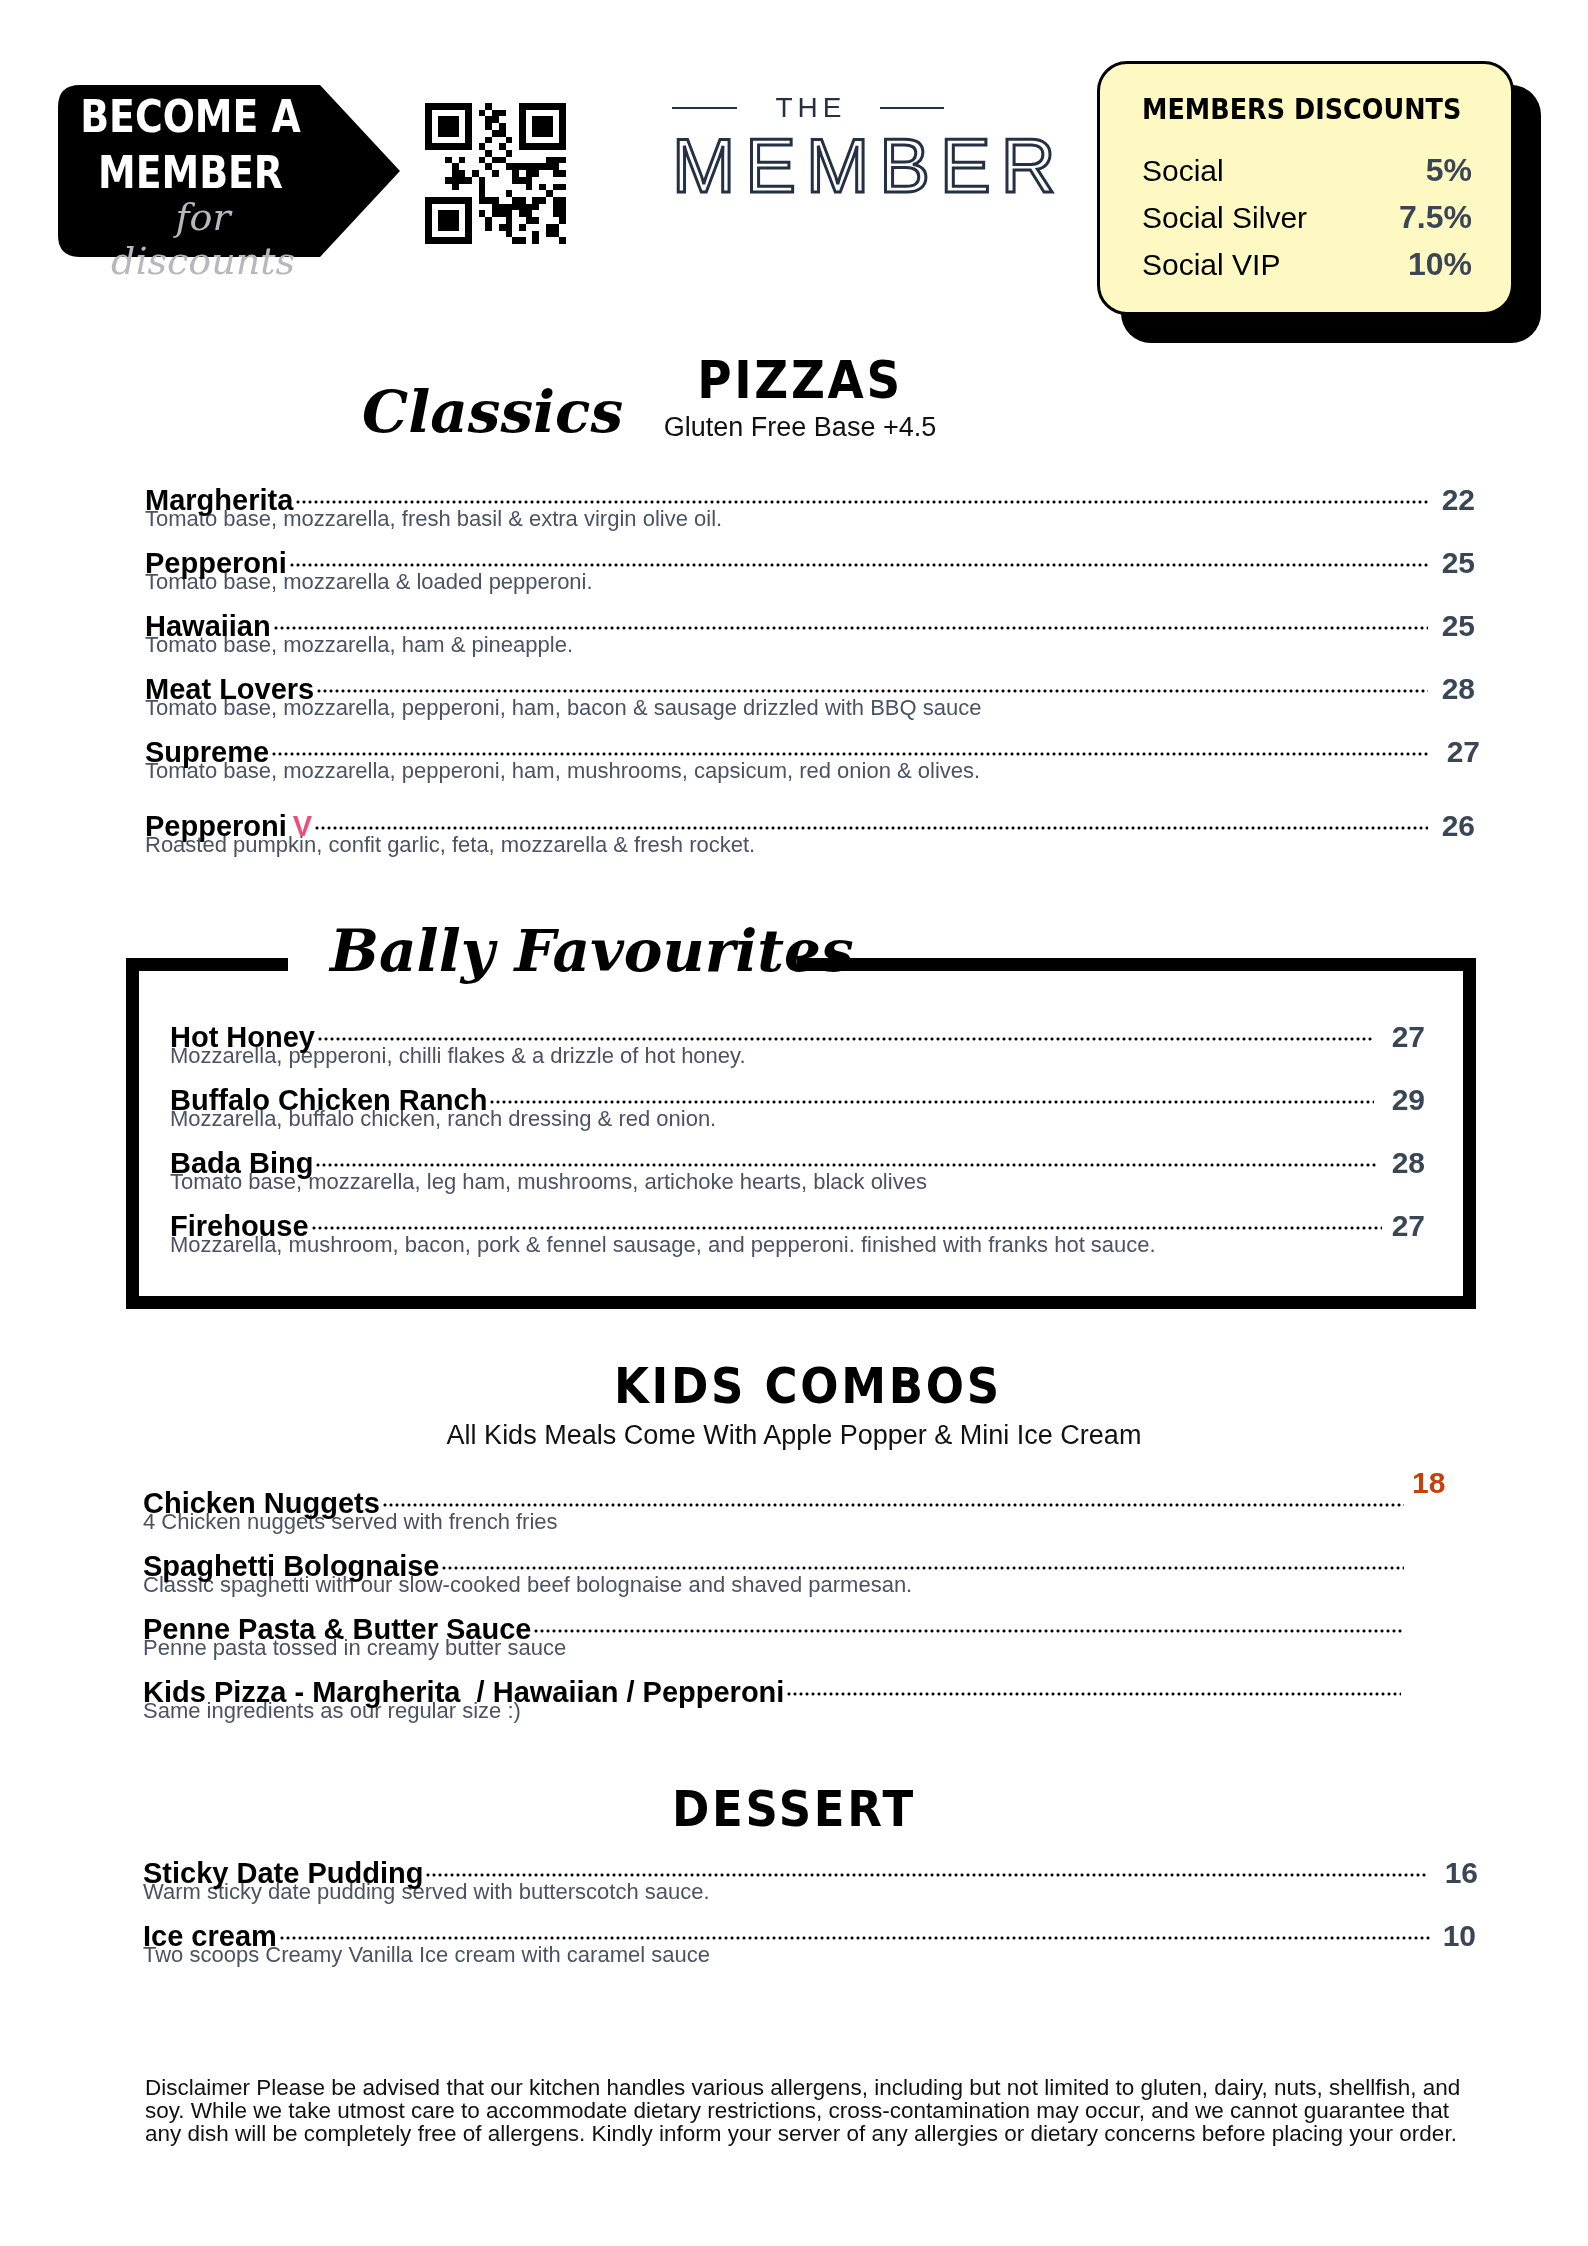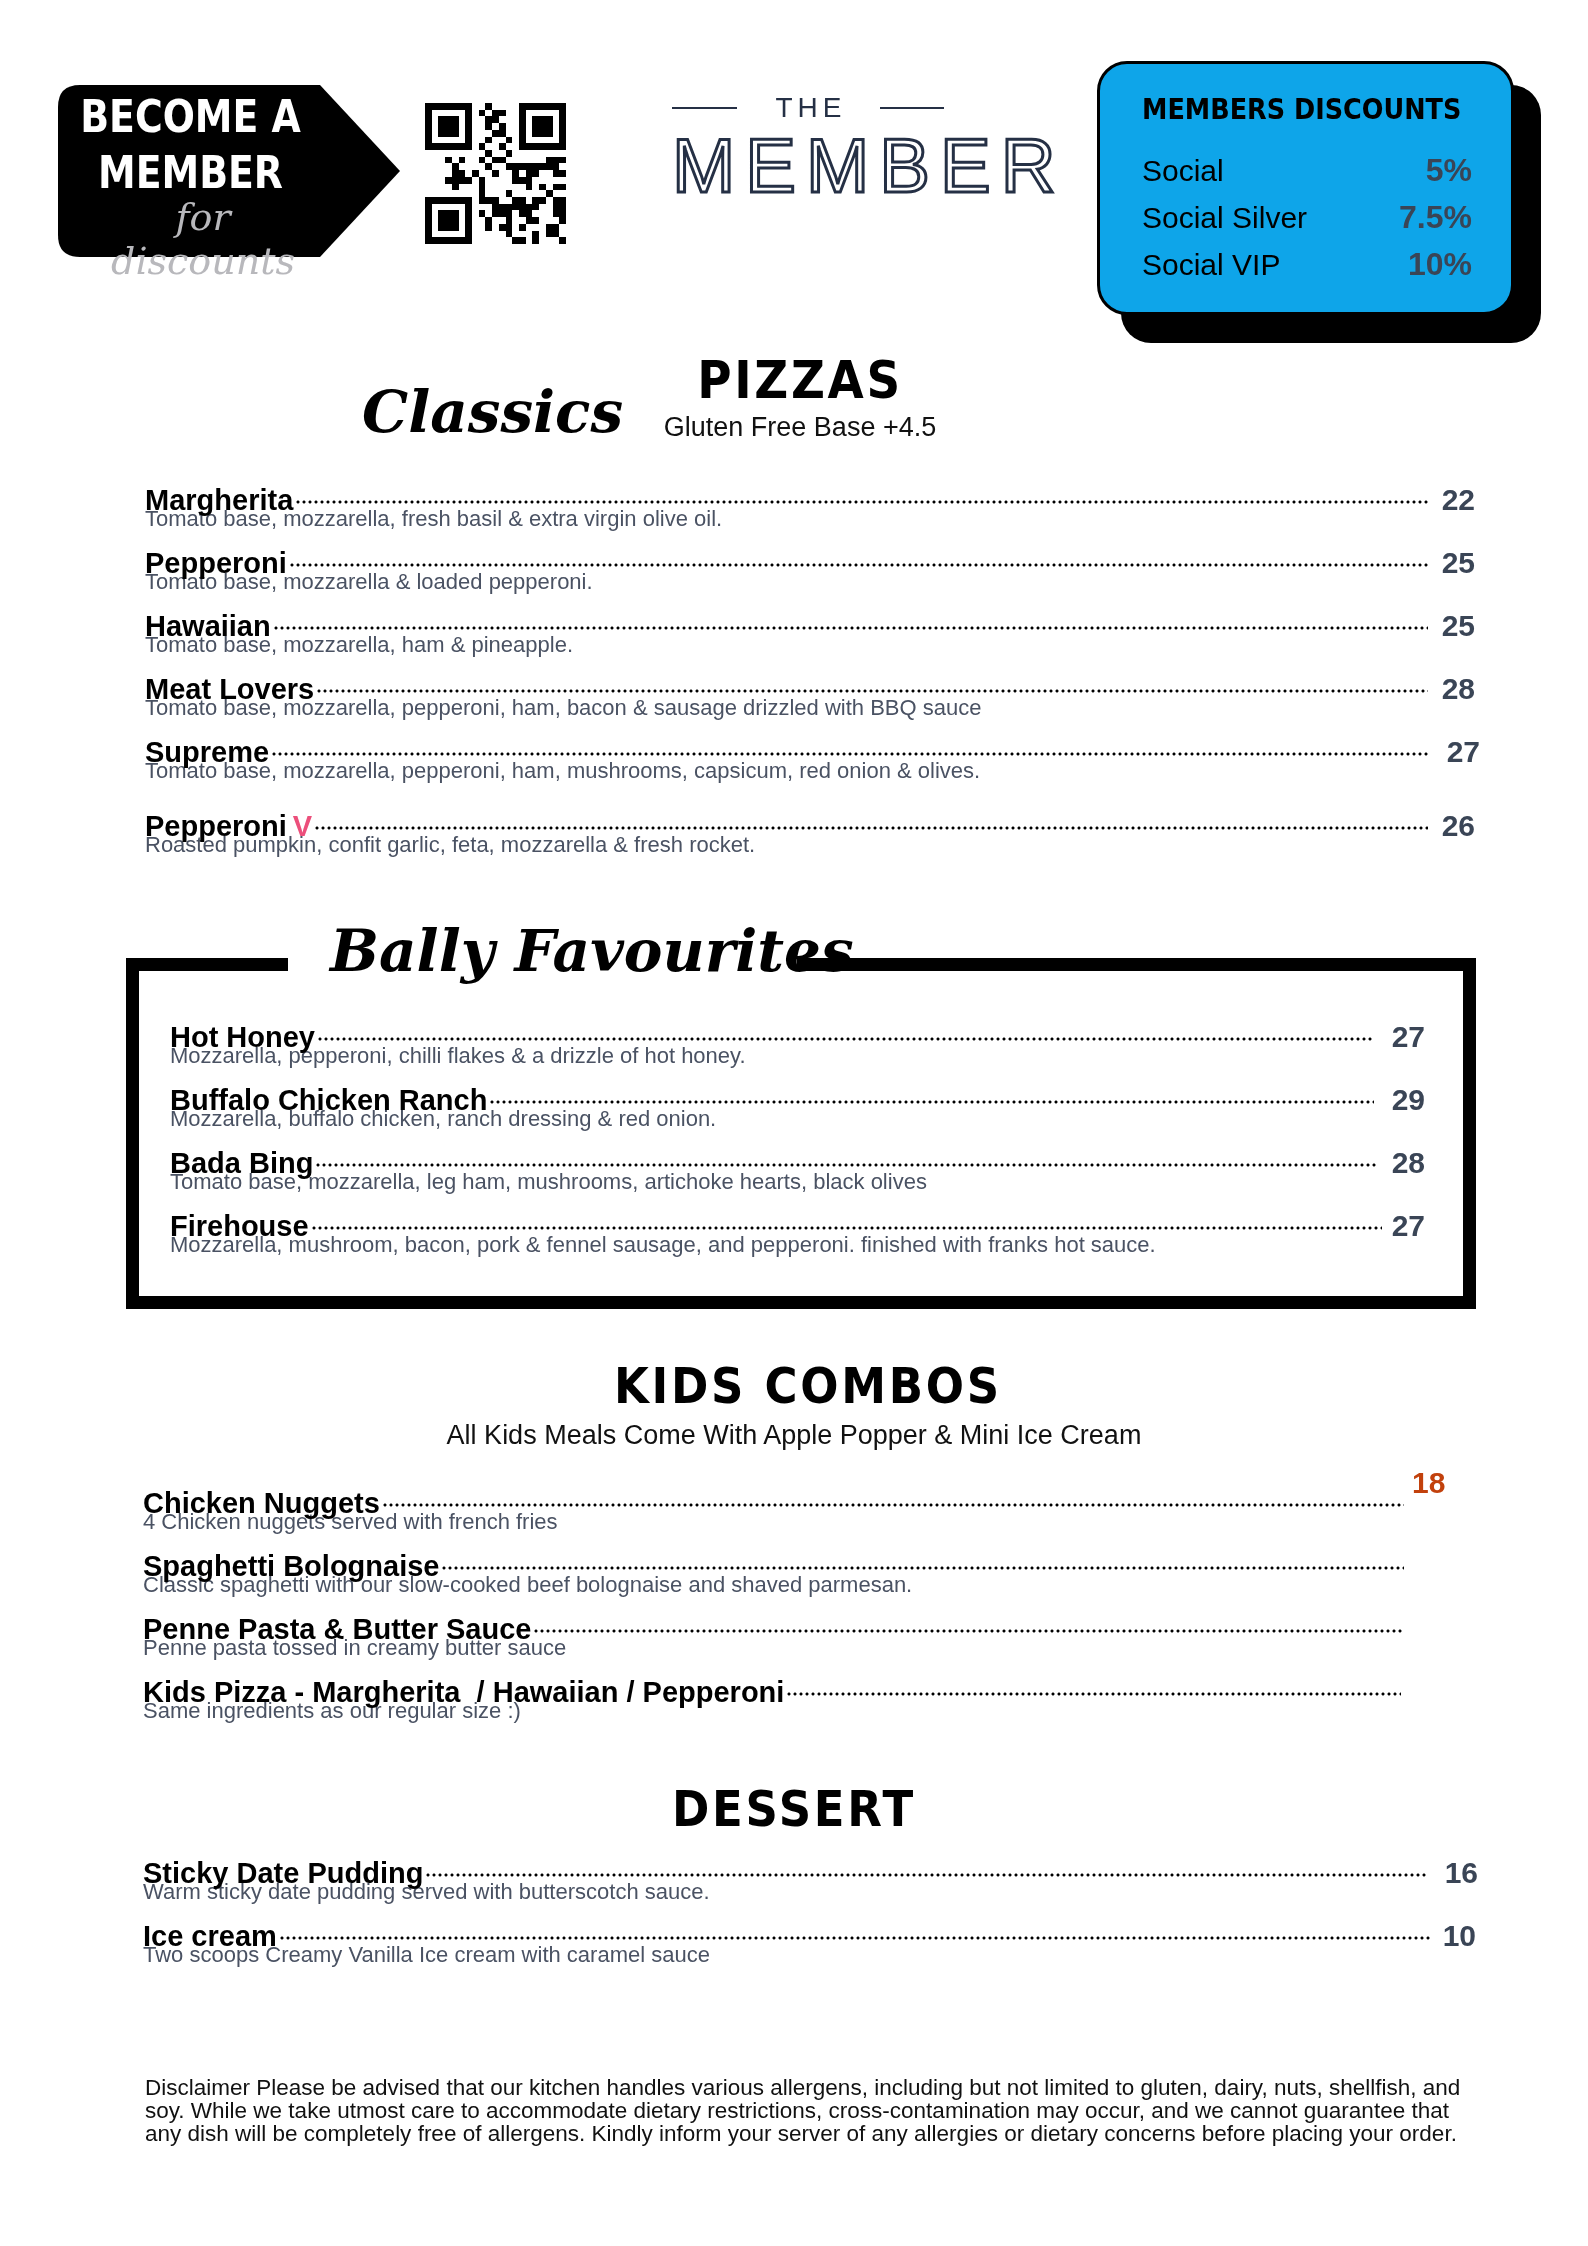--- a/index.html
+++ b/index.html
@@ -26,21 +26,21 @@
   .logo .the-row { position: absolute; left: 0; top: 0; width: 272px; height: 36px; display: flex; align-items: center; gap: 25px; }
   .logo .rule { flex: 1; height: 2px; background: #253045; }
   .logo .the { font-family: "Liberation Sans", sans-serif; font-size: 28px; letter-spacing: 5px;
                padding: 0 8px 0 14px; line-height: 36px; }
   .logo .bally { position: absolute; left: 0; top: 38px; width: 272px; text-align: center;
                  font-family: "Liberation Sans", sans-serif; font-size: 76px; letter-spacing: 10px; line-height: 76px;
                  color: #fff; -webkit-text-stroke: 3px #253045; font-weight: 400; }
 
   
   .md-shadow { left: 1121px; top: 85px; width: 420px; height: 258px; background: #000; border-radius: 30px; }
-  .md-card { left: 1097px; top: 61px; width: 417px; height: 254px; background: #0ea5e9; border: 3px solid #000;
+  .md-card { left: 1097px; top: 61px; width: 417px; height: 254px; background: #fef9c3; border: 3px solid #000;
              border-radius: 30px; box-sizing: border-box; }
   .md-title { position: absolute; left: 42px; top: 28px; font-family: "DejaVu Sans", sans-serif; font-weight: 900;
               font-size: 29px; letter-spacing: 0px; transform: scaleX(0.88); transform-origin: left; white-space: nowrap; }
   .md-row { position: absolute; left: 42px; width: 330px; display: flex; justify-content: space-between; align-items: baseline; }
   .md-row .tier { font-family: "Liberation Sans", sans-serif; font-size: 30px; color: #000; }
   .md-row .pct { font-family: "Liberation Sans", sans-serif; font-weight: 700; font-size: 32px; color: #3a4556; }
 
   
   .heading-block { font-family: "DejaVu Sans", sans-serif; font-weight: 900; color: #000; letter-spacing: 3px;
                    text-align: center; white-space: nowrap; transform: scaleX(0.9); }

